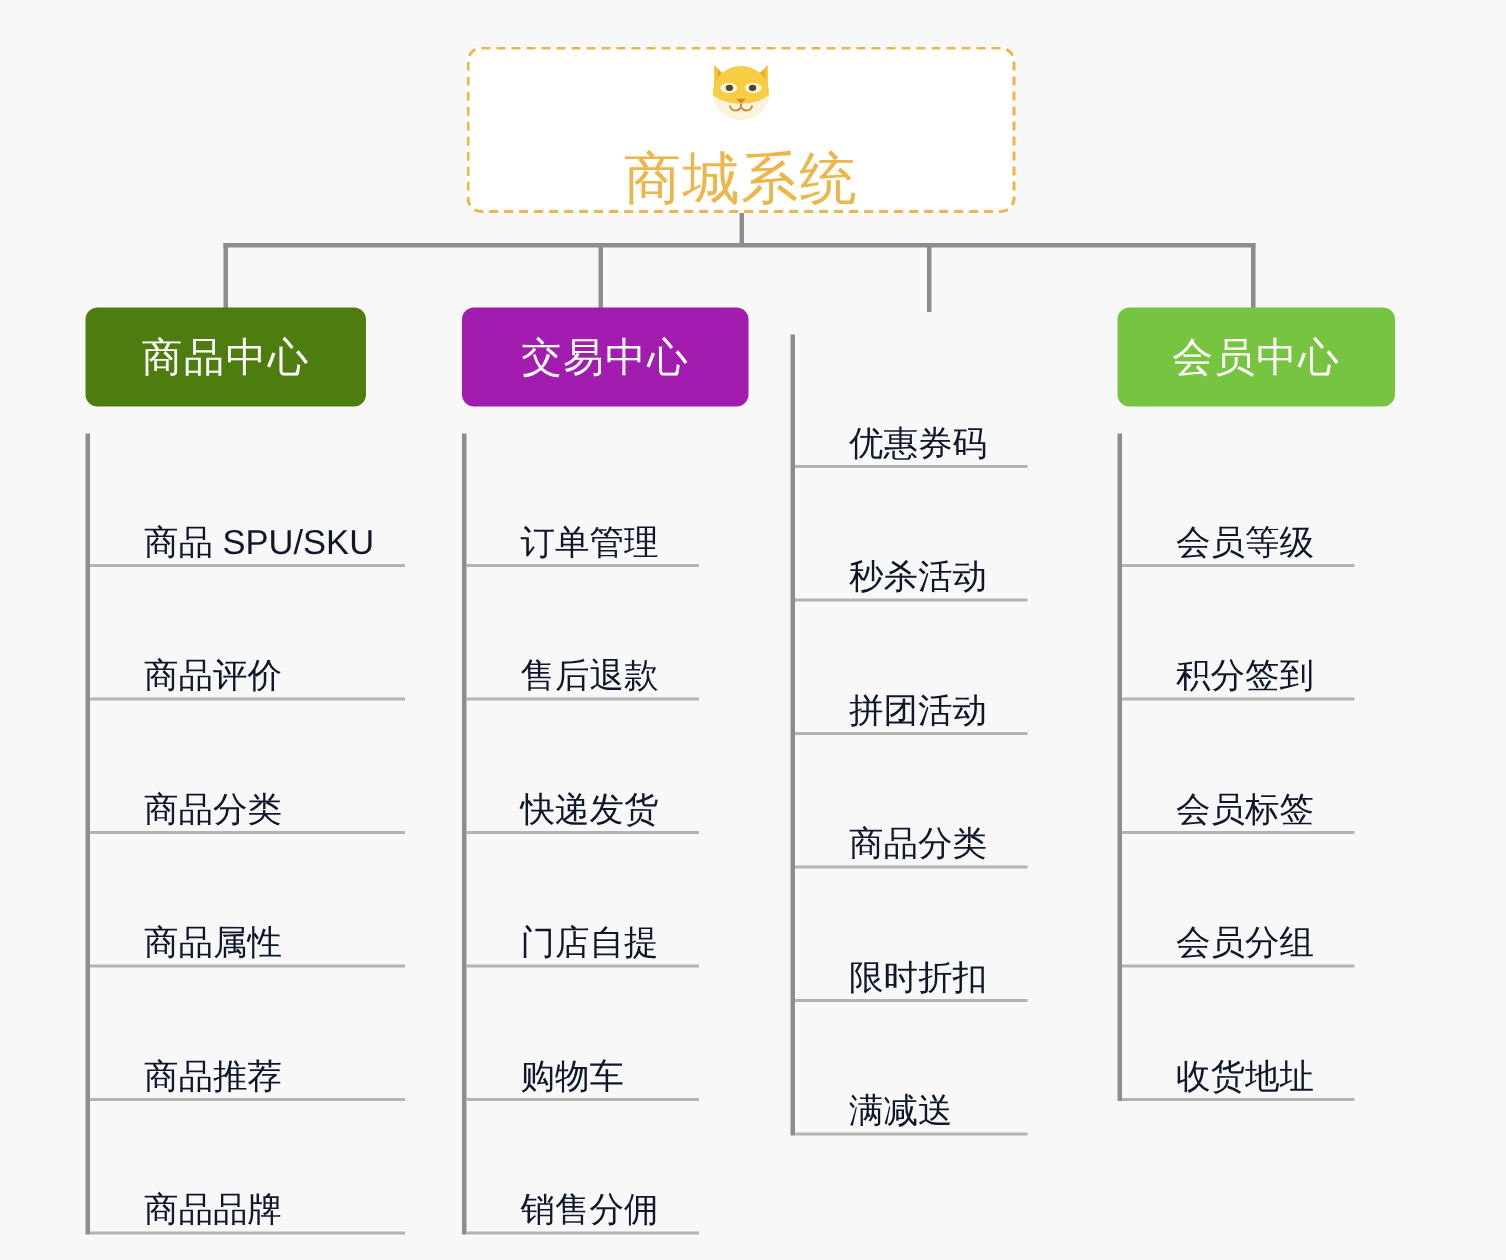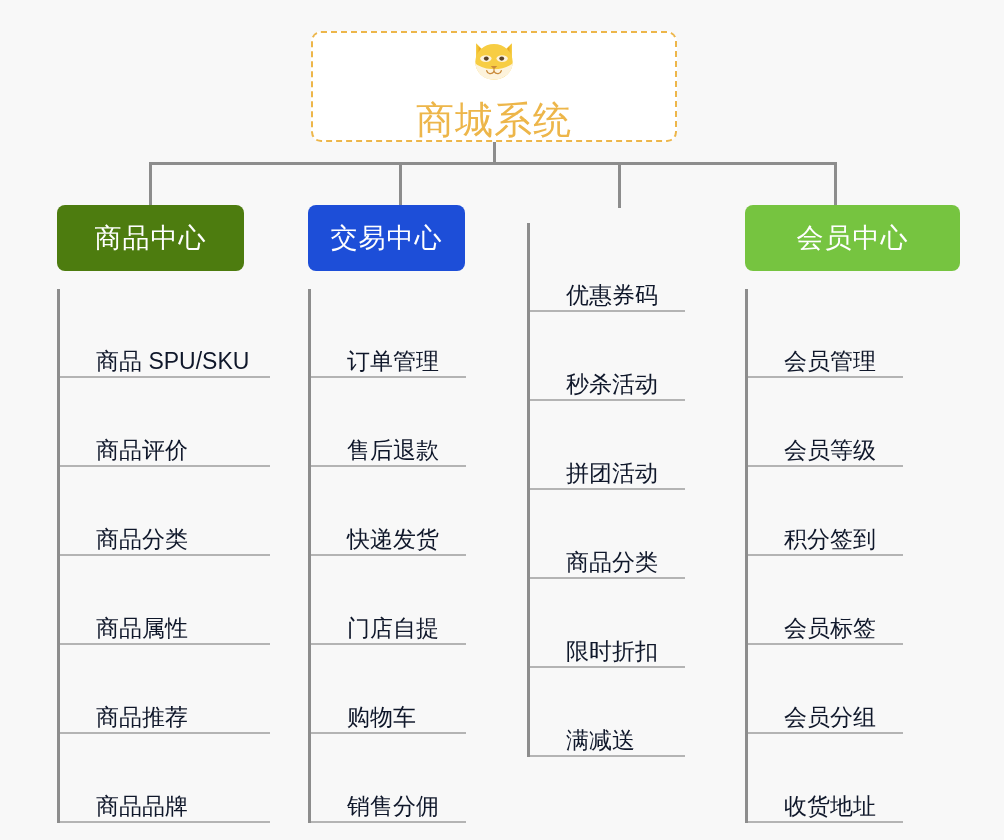--- a/index.html
+++ b/index.html
@@ -170,21 +170,21 @@
             <span class="leaf-label">商品推荐</span>
             <span class="leaf-rule" style="width: 210px;"></span>
           </div>
           <div class="leaf-item">
             <span class="leaf-label">商品品牌</span>
             <span class="leaf-rule" style="width: 210px;"></span>
           </div>
         </div>
       </div>
       <div class="column" style="left: 308px;">
-        <div class="cat-box" style="width: 157px; background: #1d4ed8;">
+        <div class="cat-box" style="width: 191px; background: #a21caf;">
           <span>交易中心</span>
         </div>
         <div class="leaf-list" style="border-left-color: rgb(141, 141, 141);">
           <div class="leaf-item">
             <span class="leaf-label">订单管理</span>
             <span class="leaf-rule" style="width: 155px;"></span>
           </div>
           <div class="leaf-item">
             <span class="leaf-label">售后退款</span>
             <span class="leaf-rule" style="width: 155px;"></span>
@@ -229,29 +229,25 @@
             <span class="leaf-label">限时折扣</span>
             <span class="leaf-rule" style="width: 155px;"></span>
           </div>
           <div class="leaf-item">
             <span class="leaf-label">满减送</span>
             <span class="leaf-rule" style="width: 155px;"></span>
           </div>
         </div>
       </div>
       <div class="column" style="left: 745px;">
-        <div class="cat-box" style="width: 215px; background: rgb(118, 196, 64);">
+        <div class="cat-box" style="width: 185px; background: rgb(118, 196, 64);">
           <span>会员中心</span>
         </div>
         <div class="leaf-list" style="border-left-color: rgb(141, 141, 141);">
           <div class="leaf-item">
-            <span class="leaf-label">会员管理</span>
-            <span class="leaf-rule" style="width: 155px;"></span>
-          </div>
-          <div class="leaf-item">
             <span class="leaf-label">会员等级</span>
             <span class="leaf-rule" style="width: 155px;"></span>
           </div>
           <div class="leaf-item">
             <span class="leaf-label">积分签到</span>
             <span class="leaf-rule" style="width: 155px;"></span>
           </div>
           <div class="leaf-item">
             <span class="leaf-label">会员标签</span>
             <span class="leaf-rule" style="width: 155px;"></span>

